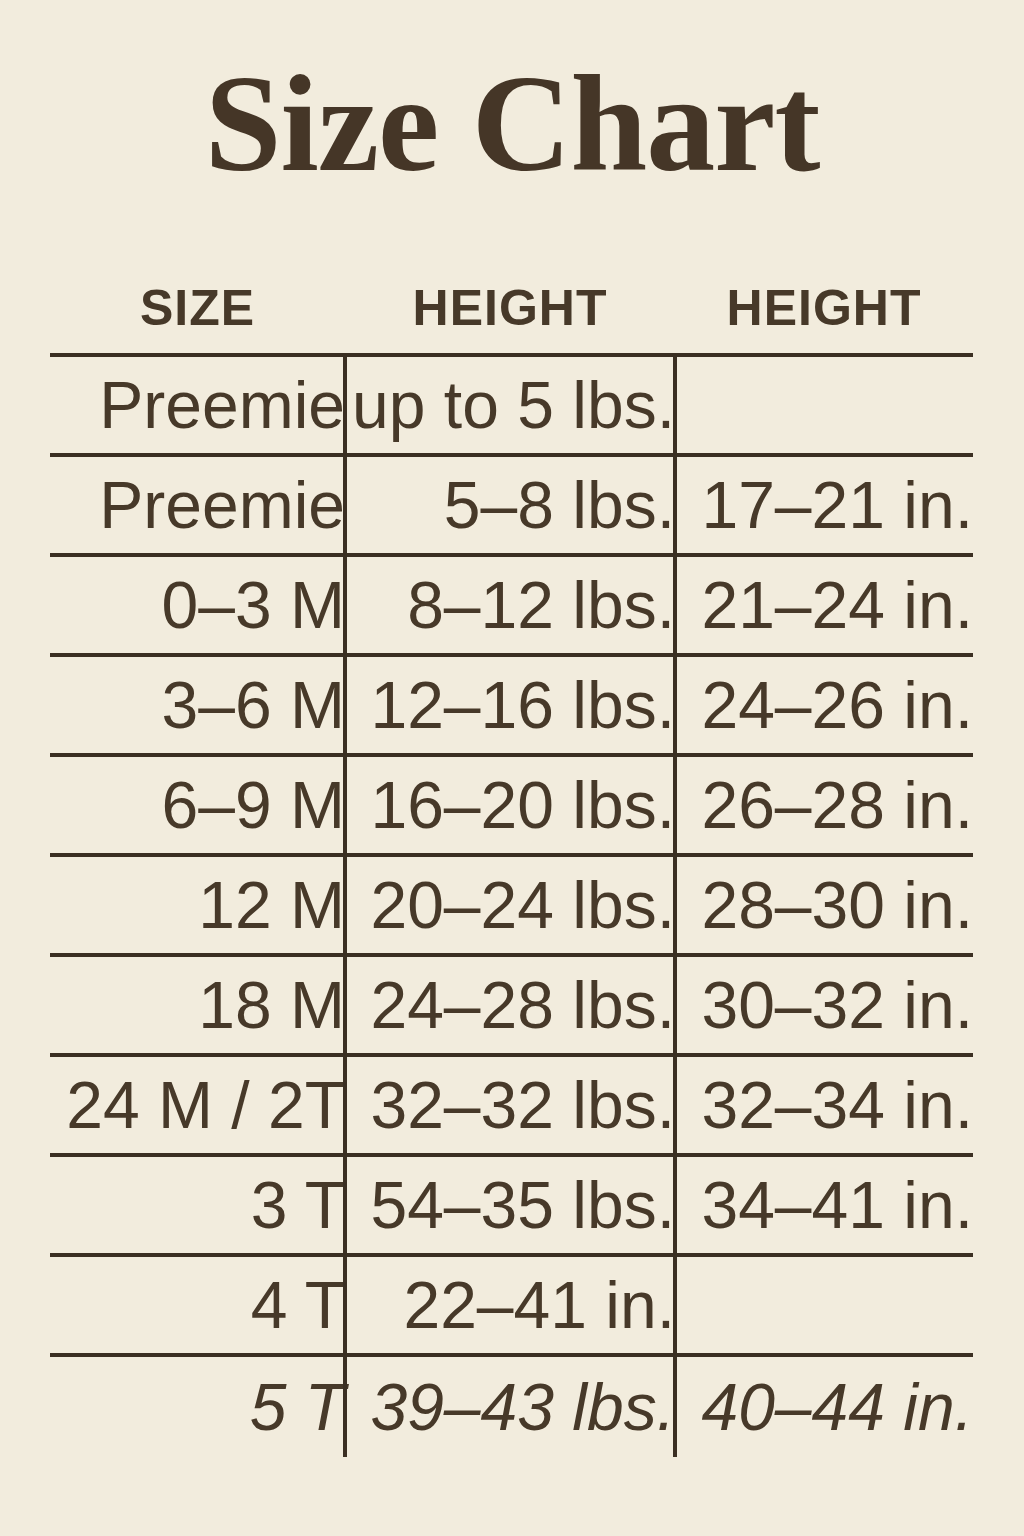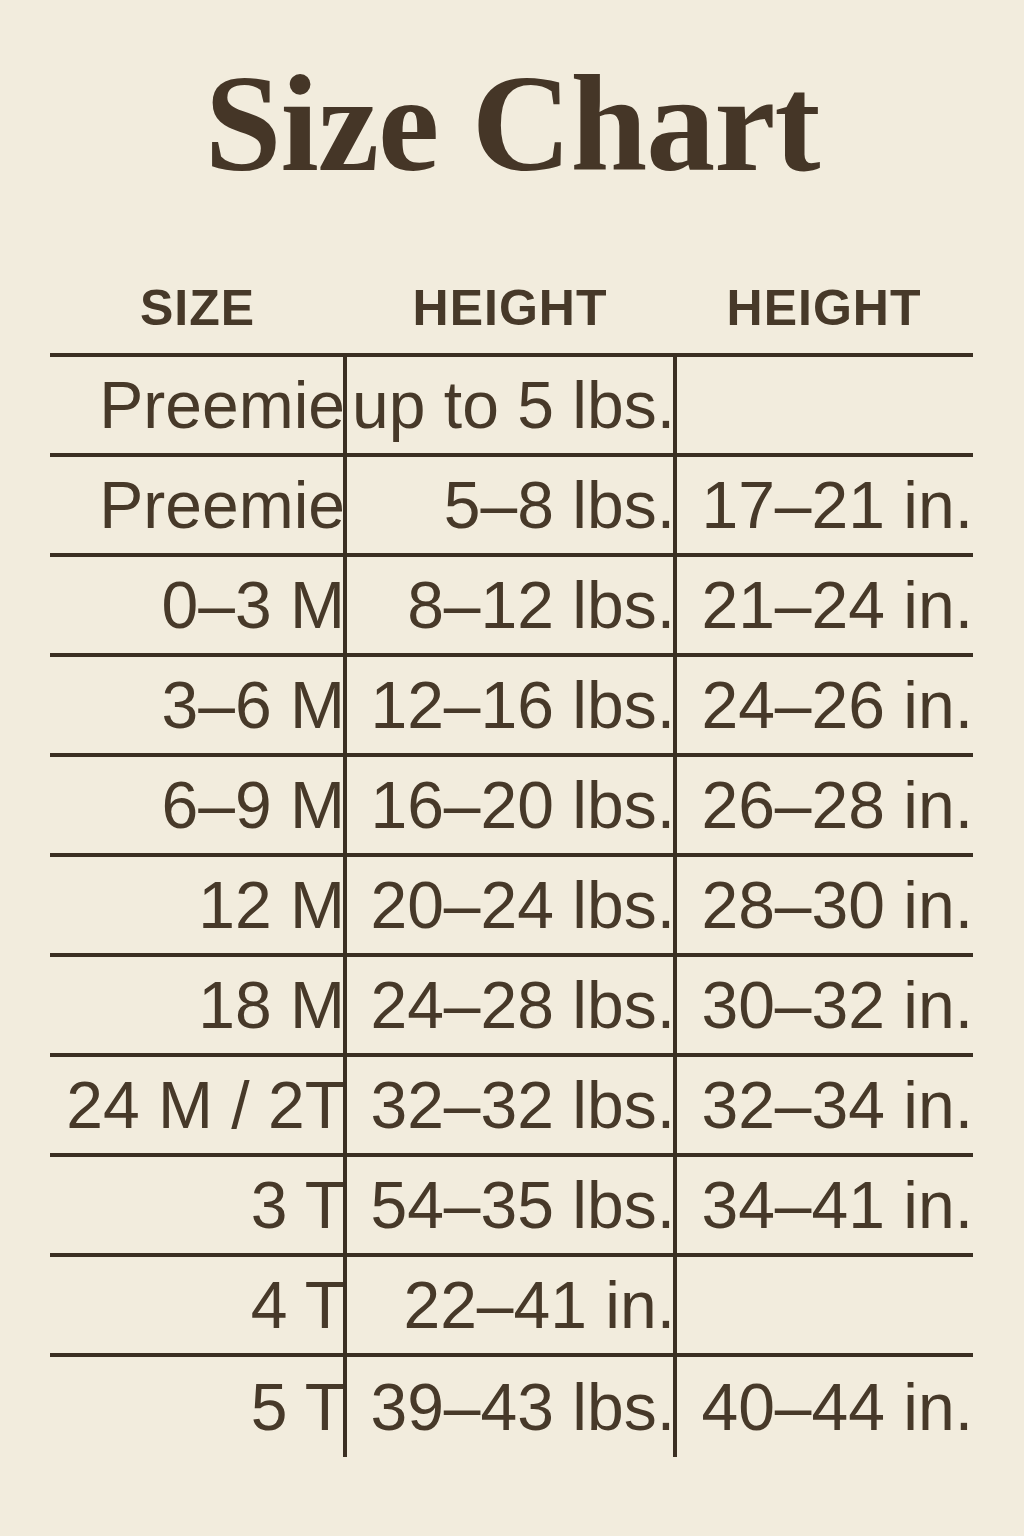--- a/index.html
+++ b/index.html
@@ -61,21 +61,21 @@
   }
   .vline-1 { left: 293px; }
   .vline-2 { left: 623px; }
   .row {
     display: grid;
     grid-template-columns: 295px 330px 298px;
     height: 100px;
     align-items: center;
     border-bottom: 4px solid var(--line);
   }
-  .row:last-child { border-bottom: none; }
+  .row:last-child { border-bottom: none; font-style: italic; }
   .cell {
     text-align: right;
     font-size: 66px;
     color: var(--text);
   }
 </style>
 </head>
 <body>
 
 <div class="page">

